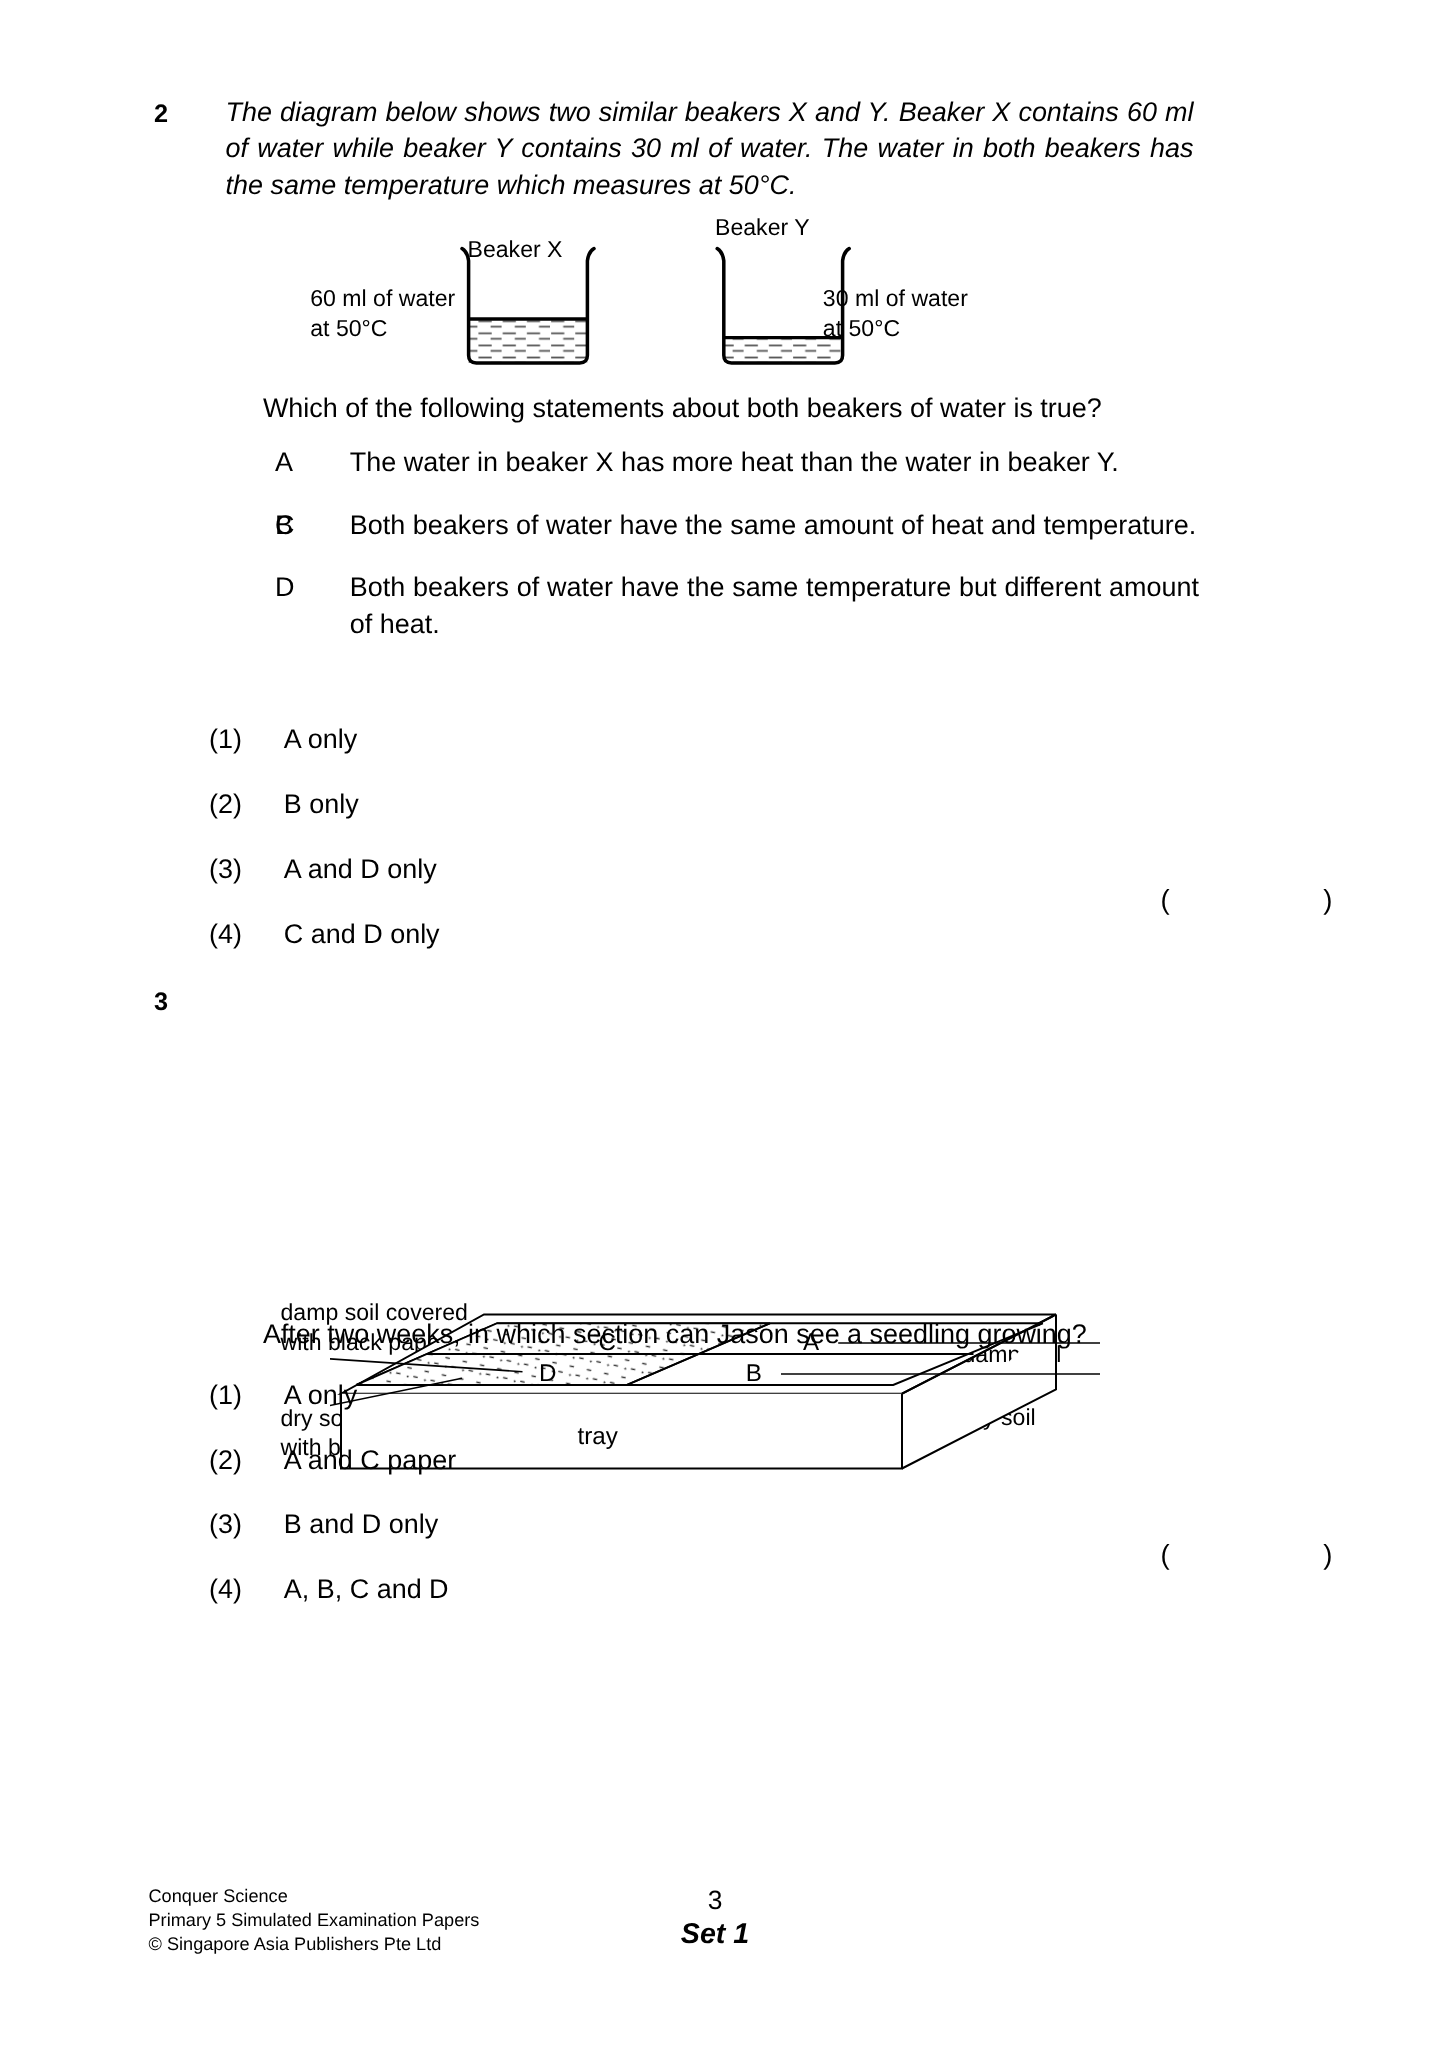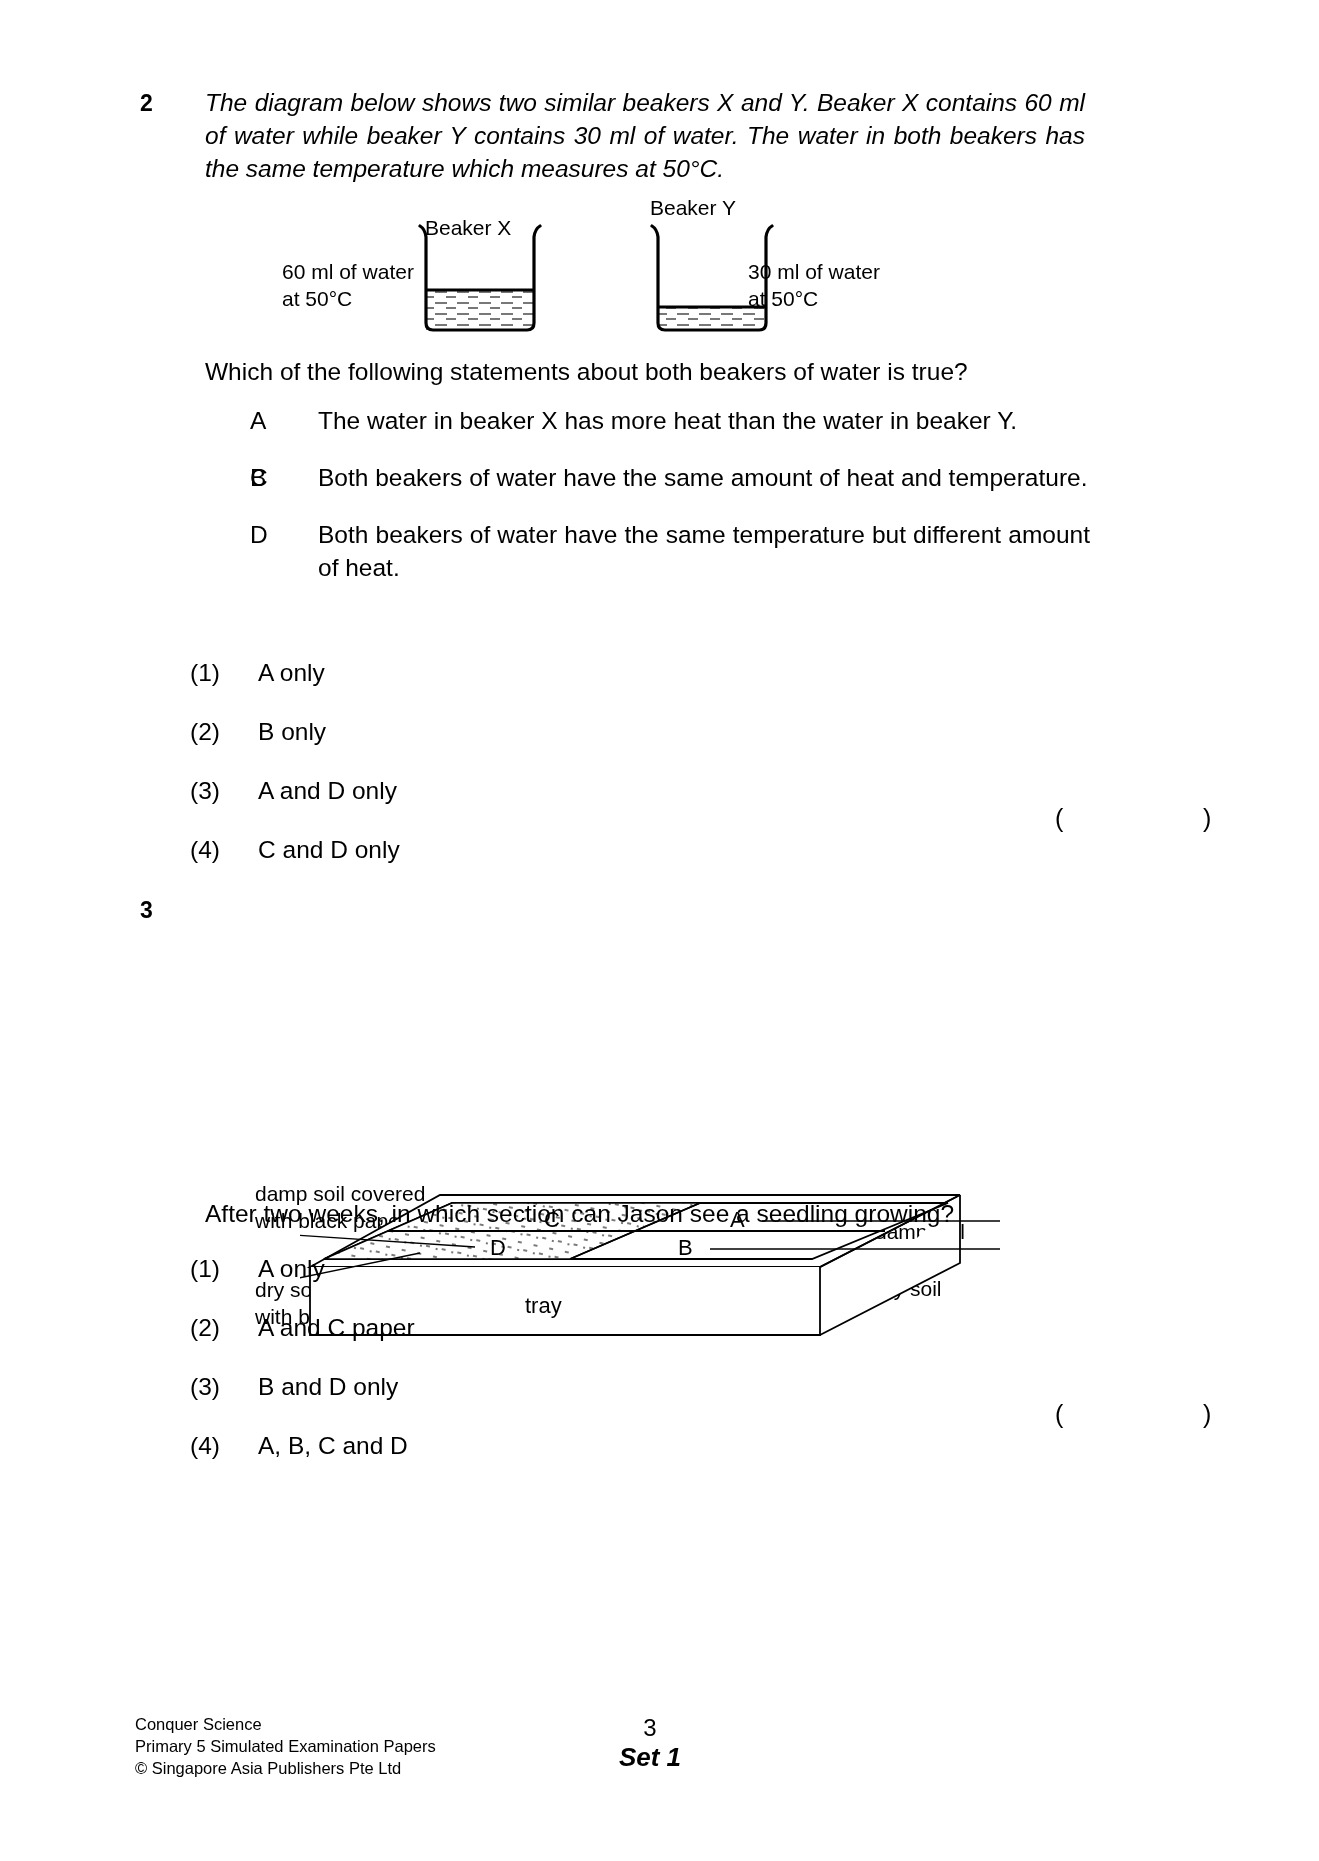--- a/index.html
+++ b/index.html
@@ -43,21 +43,21 @@
   .q-stem {
     margin-left: 65px;
     font-size: 24.5px;
     line-height: 33px;
     text-align: justify;
     text-justify: inter-word;
     width: 880px;
     font-style: italic;
   }
   .q-follow {
-    margin-left: 65px;
+    margin-left: 99px;
     font-size: 24.5px;
     line-height: 33px;
     width: 880px;
   }
 
   
   .stmt-list {
     margin-left: 110px;
     width: 840px;
   }

